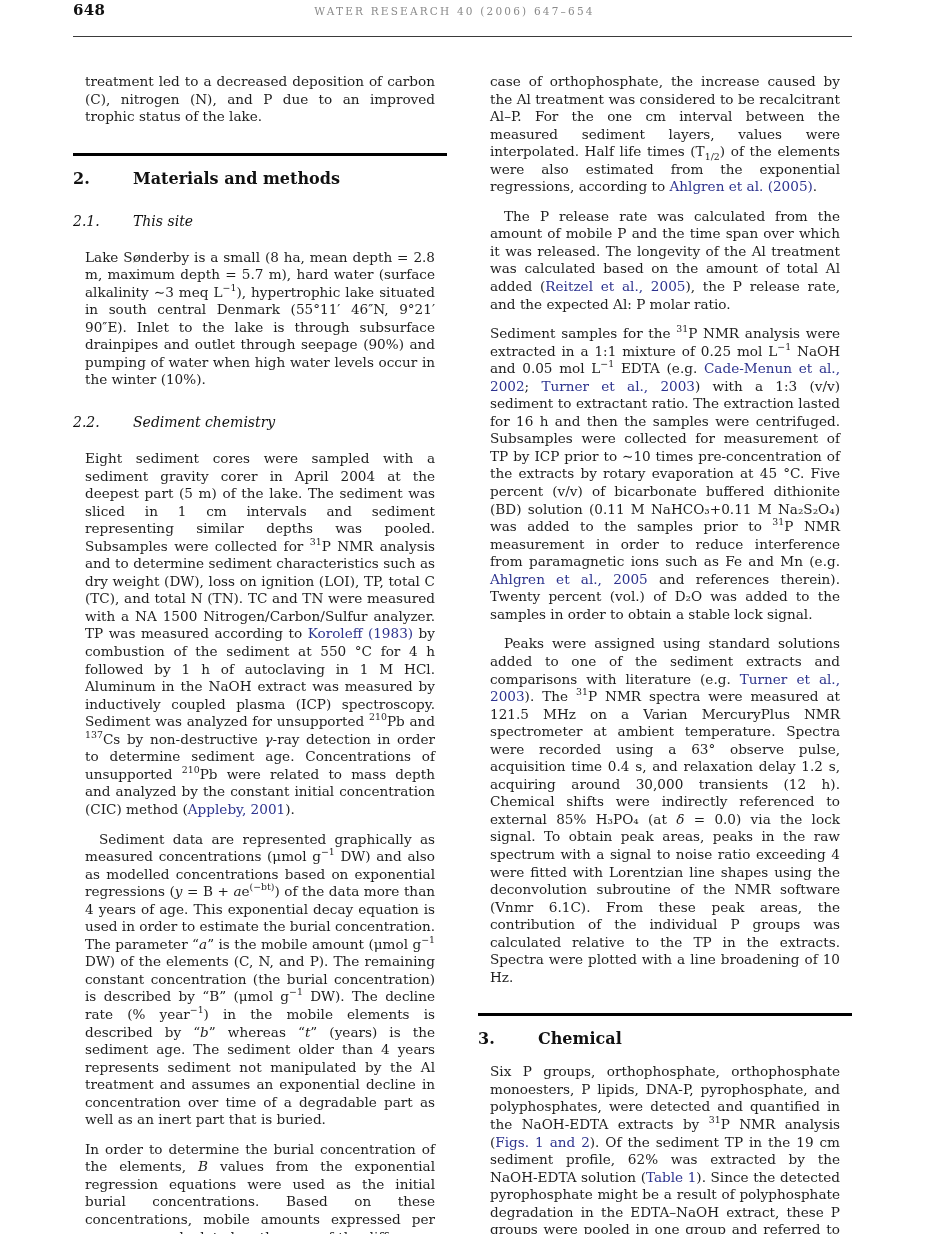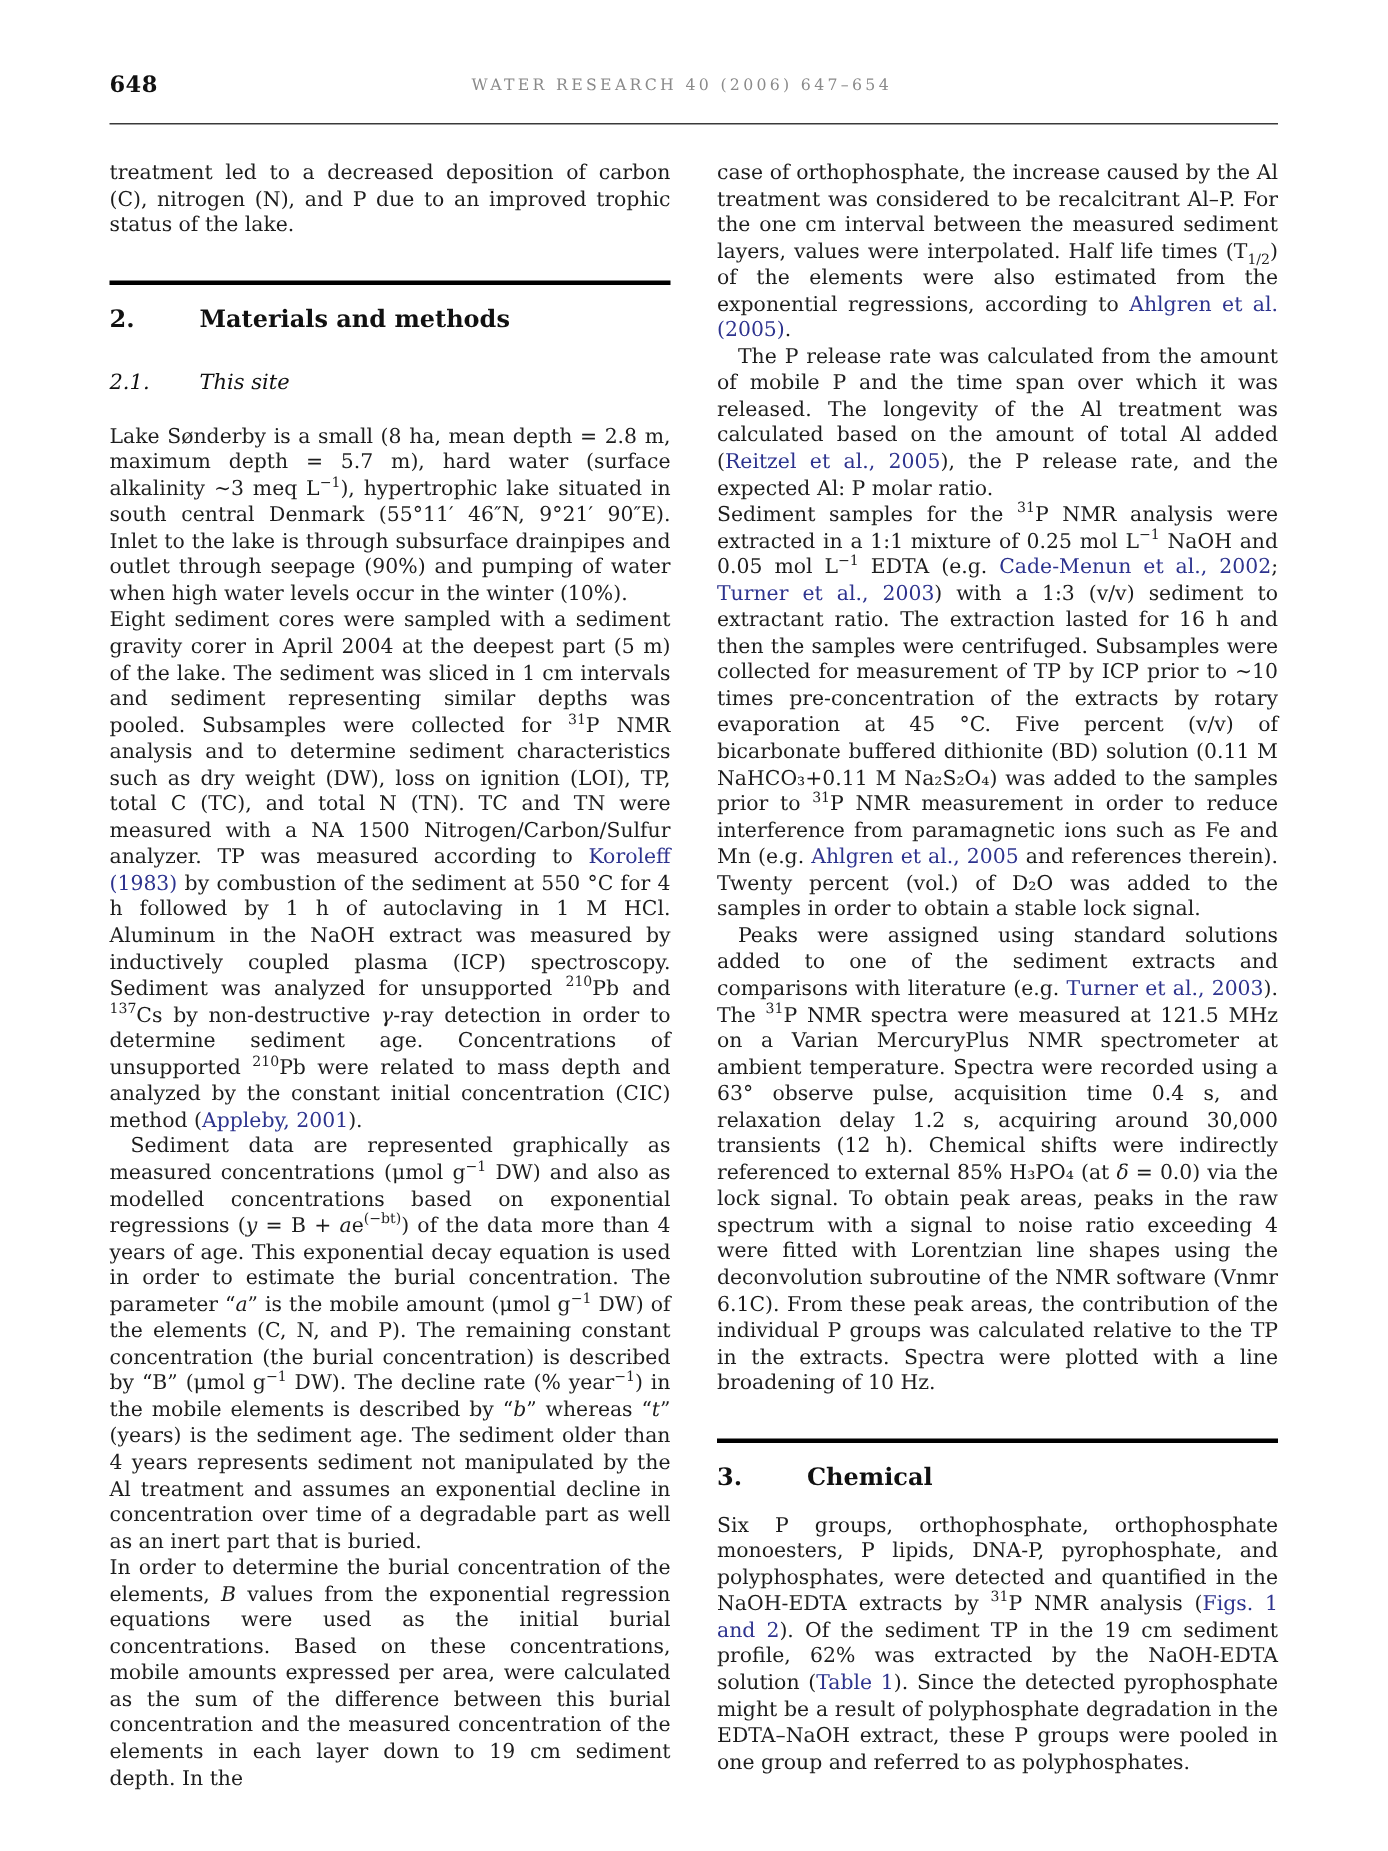--- a/index.html
+++ b/index.html
@@ -1,23 +1,23 @@
 <!DOCTYPE html>
 <html lang="en" style="--link: #2d338e;"><head>
 <meta charset="utf-8">
 <style>
   html,body{margin:0;padding:0;background:#ffffff;}
   body{width:925px;height:1234px;overflow:hidden;font-family:"DejaVu Serif","Liberation Serif",serif;color:#1d1d1d;}
   .page{width:779px;margin:0 auto;padding:0;position:relative;}
-  .header{position:relative;padding-top:46px;padding-bottom:17px;border-bottom:1px solid #3a3a3a;}
+  .header{position:relative;padding-bottom:17px;border-bottom:1px solid #3a3a3a;}
   .page-number{font-weight:bold;font-size:15px;color:#111;letter-spacing:.3px;}
   .journal-line{position:absolute;left:0;right:16px;bottom:19px;text-align:center;font-size:10.5px;color:#8a8a8a;letter-spacing:2.2px;}
   .columns{display:flex;gap:31px;margin-top:24px;}
   .col{width:374px;flex:none;font-size:13.6px;line-height:17.55px;}
-  .para{margin:0;text-align:justify;hyphens:auto;-webkit-hyphens:auto;}
+  .para{margin:12px;text-align:justify;hyphens:auto;-webkit-hyphens:auto;}
   .para.indent{text-indent:14px;}
   .h1{display:flex;border-top:3.5px solid #000;margin:27px 0 15px;padding-top:13px;font-weight:bold;font-size:16px;line-height:19px;color:#111;}
   .h1 .num{width:60px;flex:none;}
   .h2{display:flex;margin:25px 0 19px;font-weight:normal;font-style:italic;font-size:14px;line-height:17px;color:#111;}
   .h2 .num{width:60px;flex:none;}
   sup,sub{font-size:69%;line-height:0;}
   .it{font-style:italic;}
   .link{color:var(--link,#2d338e);cursor:pointer;}
 </style>
 </head>
@@ -33,20 +33,24 @@
         <p class="para"><span>treatment led to a decreased deposition of carbon (C), nitrogen (N), and P due to an improved trophic status of the lake.</span></p>
         <div class="h1">
           <span class="num">2.</span>
           <span class="ttl">Materials and methods</span>
         </div>
         <div class="h2">
           <span class="num">2.1.</span>
           <span class="ttl"><span>This site</span></span>
         </div>
         <p class="para"><span>Lake Sønderby is a small (8 ha, mean depth = 2.8 m, maximum depth = 5.7 m), hard water (surface alkalinity ∼3 meq L</span><sup>−1</sup><span>), hypertrophic lake situated in south central Denmark (55°11′ 46″N, 9°21′ 90″E). Inlet to the lake is through subsurface drainpipes and outlet through seepage (90%) and pumping of water when high water levels occur in the winter (10%).</span></p>
+        <div class="h2">
+          <span class="num">2.2.</span>
+          <span class="ttl"><span>Sediment chemistry</span></span>
+        </div>
         <p class="para"><span>Eight sediment cores were sampled with a sediment gravity corer in April 2004 at the deepest part (5 m) of the lake. The sediment was sliced in 1 cm intervals and sediment representing similar depths was pooled. Subsamples were collected for </span><sup>31</sup><span>P NMR analysis and to determine sediment characteristics such as dry weight (DW), loss on ignition (LOI), TP, total C (TC), and total N (TN). TC and TN were measured with a NA 1500 Nitrogen/Carbon/Sulfur analyzer. TP was measured according to </span><span class="link">Koroleff (1983)</span><span> by combustion of the sediment at 550 °C for 4 h followed by 1 h of autoclaving in 1 M HCl. Aluminum in the NaOH extract was measured by inductively coupled plasma (ICP) spectroscopy. Sediment was analyzed for unsupported </span><sup>210</sup><span>Pb and </span><sup>137</sup><span>Cs by non-destructive </span><span class="it">γ</span><span>-ray detection in order to determine sediment age. Concentrations of unsupported </span><sup>210</sup><span>Pb were related to mass depth and analyzed by the constant initial concentration (CIC) method (</span><span class="link">Appleby, 2001</span><span>).</span></p>
         <p class="para indent"><span>Sediment data are represented graphically as measured concentrations (μmol g</span><sup>−1</sup><span> DW) and also as modelled concentrations based on exponential regressions (</span><span class="it">y</span><span> = B + </span><span class="it">a</span><span>e</span><sup>(−bt)</sup><span>) of the data more than 4 years of age. This exponential decay equation is used in order to estimate the burial concentration. The parameter “</span><span class="it">a</span><span>” is the mobile amount (μmol g</span><sup>−1</sup><span> DW) of the elements (C, N, and P). The remaining constant concentration (the burial concentration) is described by “B” (μmol g</span><sup>−1</sup><span> DW). The decline rate (% year</span><sup>−1</sup><span>) in the mobile elements is described by “</span><span class="it">b</span><span>” whereas “</span><span class="it">t</span><span>” (years) is the sediment age. The sediment older than 4 years represents sediment not manipulated by the Al treatment and assumes an exponential decline in concentration over time of a degradable part as well as an inert part that is buried.</span></p>
         <p class="para"><span>In order to determine the burial concentration of the elements, </span><span class="it">B</span><span> values from the exponential regression equations were used as the initial burial concentrations. Based on these concentrations, mobile amounts expressed per area, were calculated as the sum of the difference between this burial concentration and the measured concentration of the elements in each layer down to 19 cm sediment depth. In the</span></p>
       </div>
     <div class="col">
         <p class="para"><span>case of orthophosphate, the increase caused by the Al treatment was considered to be recalcitrant Al–P. For the one cm interval between the measured sediment layers, values were interpolated. Half life times (T</span><sub>1/2</sub><span>) of the elements were also estimated from the exponential regressions, according to </span><span class="link">Ahlgren et al. (2005)</span><span>.</span></p>
         <p class="para indent"><span>The P release rate was calculated from the amount of mobile P and the time span over which it was released. The longevity of the Al treatment was calculated based on the amount of total Al added (</span><span class="link">Reitzel et al., 2005</span><span>), the P release rate, and the expected Al: P molar ratio.</span></p>
         <p class="para"><span>Sediment samples for the </span><sup>31</sup><span>P NMR analysis were extracted in a 1:1 mixture of 0.25 mol L</span><sup>−1</sup><span> NaOH and 0.05 mol L</span><sup>−1</sup><span> EDTA (e.g. </span><span class="link">Cade-Menun et al., 2002</span><span>; </span><span class="link">Turner et al., 2003</span><span>) with a 1:3 (v/v) sediment to extractant ratio. The extraction lasted for 16 h and then the samples were centrifuged. Subsamples were collected for measurement of TP by ICP prior to ∼10 times pre-concentration of the extracts by rotary evaporation at 45 °C. Five percent (v/v) of bicarbonate buffered dithionite (BD) solution (0.11 M NaHCO₃+0.11 M Na₂S₂O₄) was added to the samples prior to </span><sup>31</sup><span>P NMR measurement in order to reduce interference from paramagnetic ions such as Fe and Mn (e.g. </span><span class="link">Ahlgren et al., 2005</span><span> and references therein). Twenty percent (vol.) of D₂O was added to the samples in order to obtain a stable lock signal.</span></p>
         <p class="para indent"><span>Peaks were assigned using standard solutions added to one of the sediment extracts and comparisons with literature (e.g. </span><span class="link">Turner et al., 2003</span><span>). The </span><sup>31</sup><span>P NMR spectra were measured at 121.5 MHz on a Varian MercuryPlus NMR spectrometer at ambient temperature. Spectra were recorded using a 63° observe pulse, acquisition time 0.4 s, and relaxation delay 1.2 s, acquiring around 30,000 transients (12 h). Chemical shifts were indirectly referenced to external 85% H₃PO₄ (at </span><span class="it">δ</span><span> = 0.0) via the lock signal. To obtain peak areas, peaks in the raw spectrum with a signal to noise ratio exceeding 4 were fitted with Lorentzian line shapes using the deconvolution subroutine of the NMR software (Vnmr 6.1C). From these peak areas, the contribution of the individual P groups was calculated relative to the TP in the extracts. Spectra were plotted with a line broadening of 10 Hz.</span></p>
         <div class="h1">

